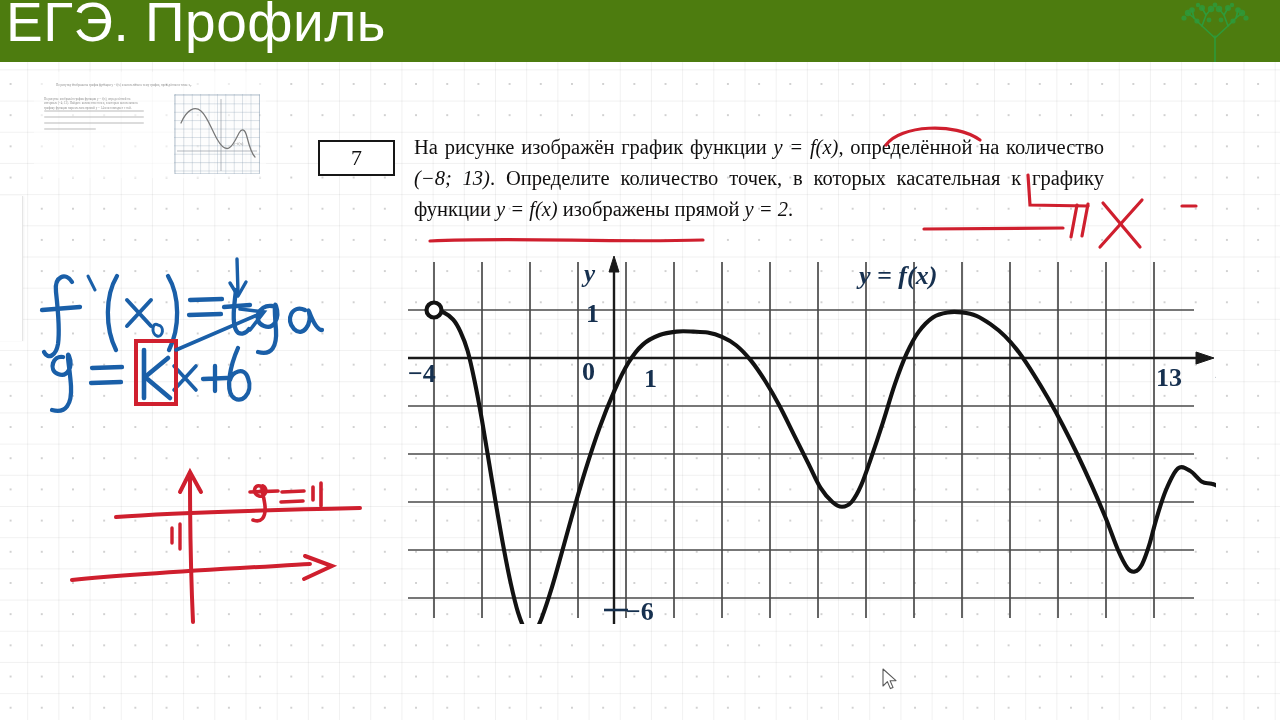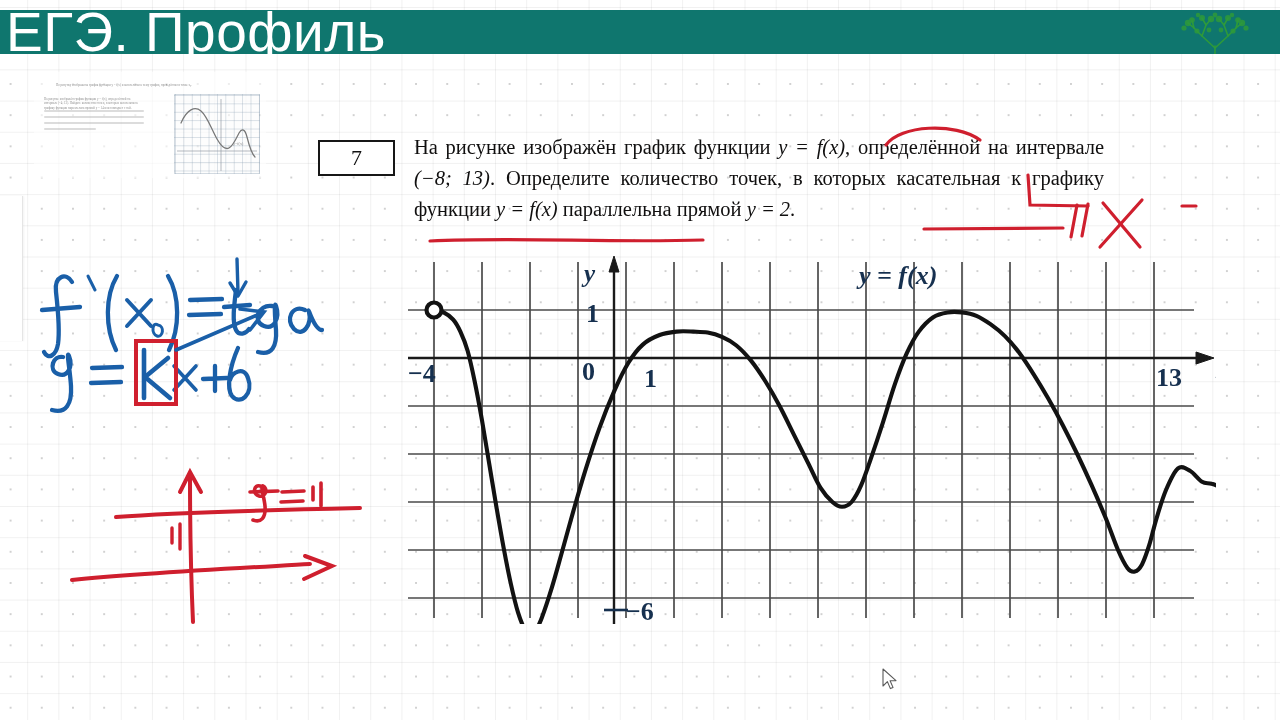--- a/index.html
+++ b/index.html
@@ -19,22 +19,22 @@
     background-position:-4px 7px;
   }
   #boarddots{
     position:absolute;left:0;top:0;width:1280px;height:720px;
     background-image:radial-gradient(rgba(0,0,0,.18) 1.1px, transparent 1.2px);
     background-size:31.2px 31.2px;
     background-position:-5px 6px;
   }
   
   #header{
-    position:absolute;left:0;top:10px;width:1280px;height:44px;
-    background:#0f766e;
+    position:absolute;left:0;top:0;width:1280px;height:62px;
+    background:#4d7c0f;
     overflow:hidden;
   }
   #header-title{
     position:absolute;left:6px;top:-10px;
     font-family:"Liberation Sans",sans-serif;
     font-size:55px;font-weight:400;color:#ffffff;letter-spacing:.5px;
     white-space:nowrap;
   }
   #tree-logo{position:absolute;right:26px;top:2px;width:78px;height:62px;}
   
@@ -136,21 +136,21 @@
   </div>
   <div class="tline" style="left:10px;top:38px;width:100px;"></div>
   <div class="tline" style="left:10px;top:44px;width:100px;"></div>
   <div class="tline" style="left:10px;top:50px;width:100px;"></div>
   <div class="tline" style="left:10px;top:56px;width:52px;"></div>
 </div>
 
 <div id="problem">
   <div id="qnum">7</div>
   <div id="ptext">
-    <span>На рисунке изображён график функции </span><i>y = f(x)</i><span>, определённой на интервале </span><i>(−8; 13)</i><span>. Определите количество точек, в которых касательная к графику функции </span><i>y = f(x)</i><span> параллельна прямой </span><i>y = 2</i><span>.</span>
+    <span>На рисунке изображён график функции </span><i>y = f(x)</i><span>, определённой на количество </span><i>(−8; 13)</i><span>. Определите количество точек, в которых касательная к графику функции </span><i>y = f(x)</i><span> изображены прямой </span><i>y = 2</i><span>.</span>
   </div>
 </div>
 
 <svg id="graph" viewBox="0 0 812 372">
 
   <g stroke="#4a4a4a" stroke-width="1.7" fill="none">
 
     <line x1="30" y1="10" x2="30" y2="366"></line>
     <line x1="78" y1="10" x2="78" y2="366"></line>
     <line x1="126" y1="10" x2="126" y2="366"></line>

